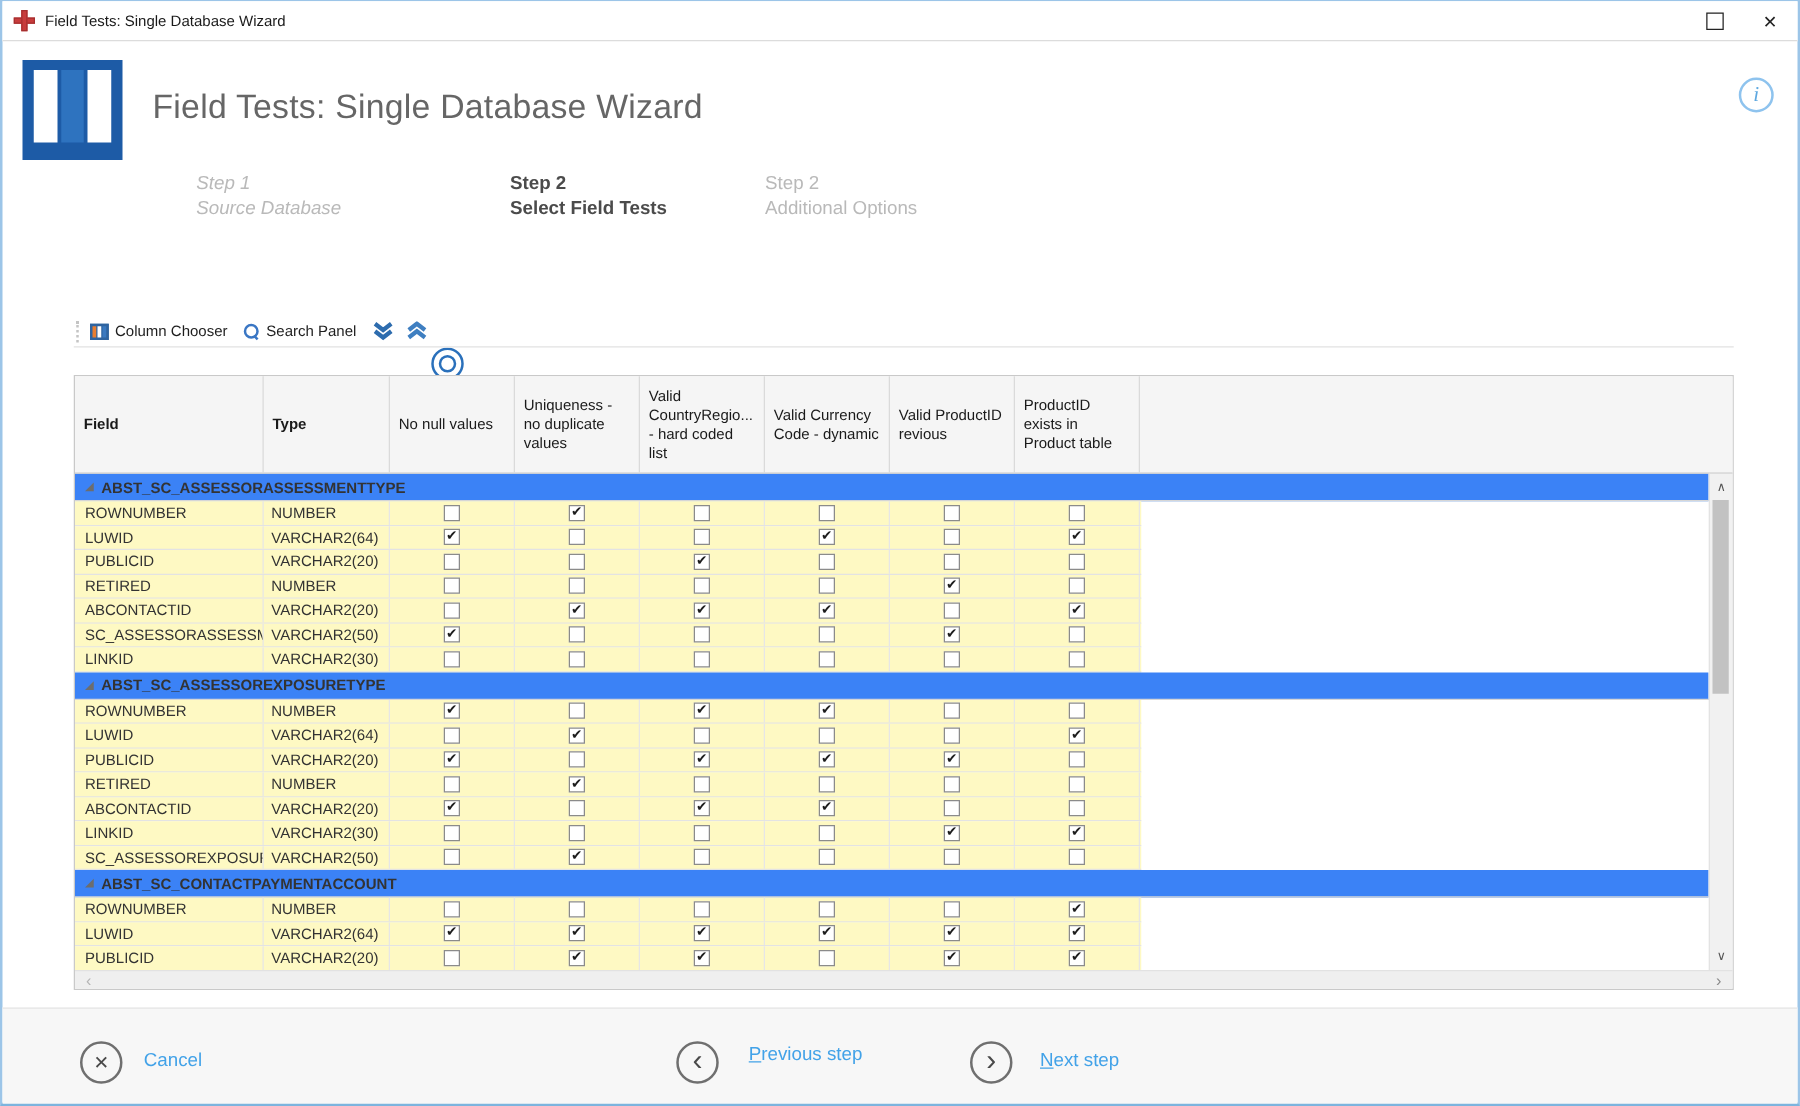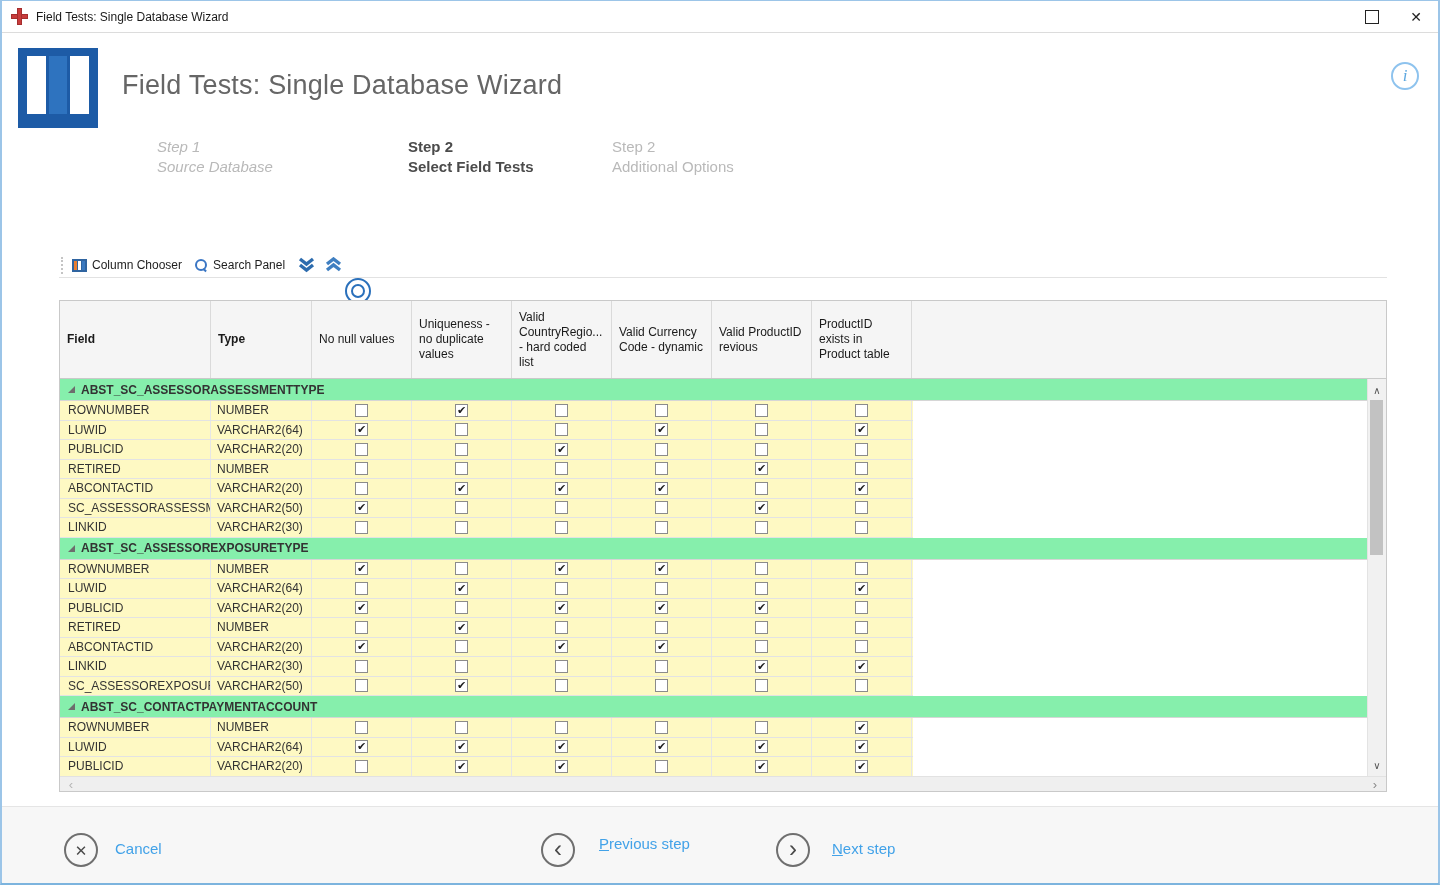--- a/index.html
+++ b/index.html
@@ -53,21 +53,21 @@
   .chev-btn{display:flex;align-items:center;margin-right:8px;}
 
   
   .grid{position:absolute;left:57px;top:299px;width:1328px;height:492px;box-sizing:border-box;border:1px solid #c9c9c9;background:#fff;}
   .grid-header{height:78px;box-sizing:border-box;display:flex;background:#f5f5f5;border-bottom:1px solid #c9c9c9;}
   .hcell{box-sizing:border-box;border-right:1px solid #dadada;padding:4px 7px;font-size:12px;color:#1a1a1a;display:flex;align-items:center;line-height:15px;}
   .hcell.bold{font-weight:bold;}
   .hcell.filler{flex:1;border-right:none;}
   .grid-main{display:flex;height:397px;}
   .grid-rows{width:1307px;overflow:hidden;box-sizing:border-box;}
-  .group-row{height:22px;box-sizing:border-box;background:#86efac;border-bottom:1px solid #d6d6d6;display:flex;align-items:center;font-size:12px;font-weight:bold;color:#333;}
+  .group-row{height:22px;box-sizing:border-box;background:#3b82f6;border-bottom:1px solid #d6d6d6;display:flex;align-items:center;font-size:12px;font-weight:bold;color:#333;}
   .tri{width:0;height:0;border-bottom:7px solid #6d6d6d;border-left:7px solid transparent;margin-left:8px;}
   .group-label{margin-left:6px;}
   .data-row{height:19.5px;box-sizing:border-box;width:853px;display:flex;border-bottom:1px solid #e3e3e3;background:#fef9c3;font-size:12px;color:#333;}
   .cell{box-sizing:border-box;border-right:1px solid #e6e6e6;display:flex;align-items:center;overflow:hidden;white-space:nowrap;}
   .cfield{width:151px;padding-left:8px;}
   .ctype{width:101px;padding-left:6px;}
   .ccheck{width:100px;justify-content:center;}
   .cb{width:13px;height:13px;box-sizing:border-box;border:1px solid #8b8b8b;background:#fff;display:flex;align-items:center;justify-content:center;font-size:11px;line-height:11px;color:#1c1c1c;}
 
   

